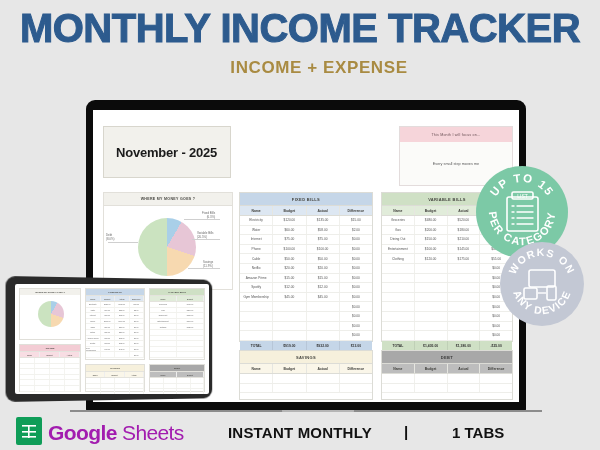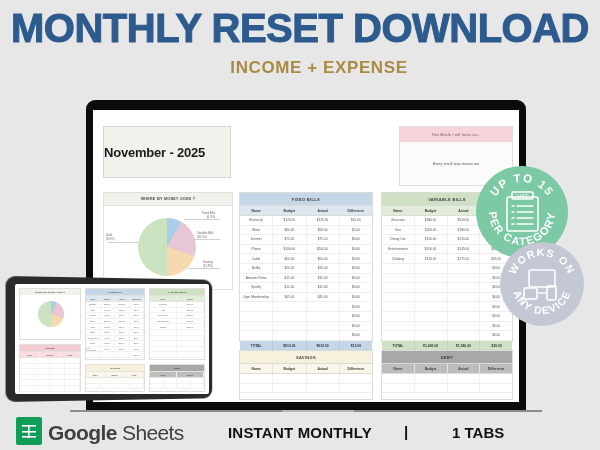--- a/index.html
+++ b/index.html
@@ -42,21 +42,21 @@
     position:absolute;left:196px;top:310px;width:72px;height:7px;
     background:#b6b6b6;border-radius:0 0 6px 6px;
   }
 
   
   .sheet{position:absolute;left:0;top:0;width:426px;height:292px;background:#fff;}
 
   .month-box{
     position:absolute;left:10px;top:16px;width:128px;height:52px;
     background:#f2f1ec;border:1px solid #d8d6cd;
-    display:flex;align-items:center;box-sizing:border-box;
+    display:flex;align-items:center;padding-left:12px;box-sizing:border-box;
   }
   .month-box span{font-size:13px;font-weight:700;color:#1b1b1b;letter-spacing:-0.2px;}
 
   .focus-box{
     position:absolute;left:306px;top:16px;width:112px;height:58px;
     background:#fbfbf9;border:1px solid #e3dcdc;
   }
   .focus-head{
     height:15px;background:#f6d5da;display:flex;align-items:center;justify-content:center;
     font-size:3.6px;color:#6b5256;letter-spacing:0.2px;
@@ -141,32 +141,32 @@
     background:#0f9d58;border-radius:2px;
   }
   .gs-logo::after{
     content:"";position:absolute;left:6px;top:8px;width:14px;height:13px;
     background:
       linear-gradient(#fff,#fff) 0 0/100% 1.6px no-repeat,
       linear-gradient(#fff,#fff) 0 5.6px/100% 1.6px no-repeat,
       linear-gradient(#fff,#fff) 0 11.2px/100% 1.6px no-repeat,
       linear-gradient(#fff,#fff) 6px 0/1.6px 100% no-repeat;
   }
-  .gs-text{position:absolute;left:48px;top:9px;font-size:21px;color:#404040;letter-spacing:-0.6px;}
+  .gs-text{position:absolute;left:48px;top:9px;font-size:21px;color:#a21caf;letter-spacing:-0.6px;}
   .gs-text b{font-weight:700;}
   .gs-text i{font-style:normal;font-weight:400;}
   .foot-dl{position:absolute;left:228px;top:12px;font-size:15px;font-weight:700;letter-spacing:0.2px;color:#111;}
   .foot-sep{position:absolute;left:404px;top:11px;font-size:15px;font-weight:700;color:#111;}
   .foot-tabs{position:absolute;left:452px;top:12px;font-size:15px;font-weight:700;color:#111;}
 </style>
 </head>
 <body>
 
 <div class="header">
-  <div class="title">MONTHLY RESET DOWNLOAD</div>
+  <div class="title">MONTHLY INCOME TRACKER</div>
   <div class="subtitle">INCOME + EXPENSE</div>
 </div>
 
 <div class="laptop">
   <div class="laptop-bezel"></div>
   <div class="laptop-screen">
     <div class="sheet">
 
       <div class="month-box">
         <span>November - 2025</span>

